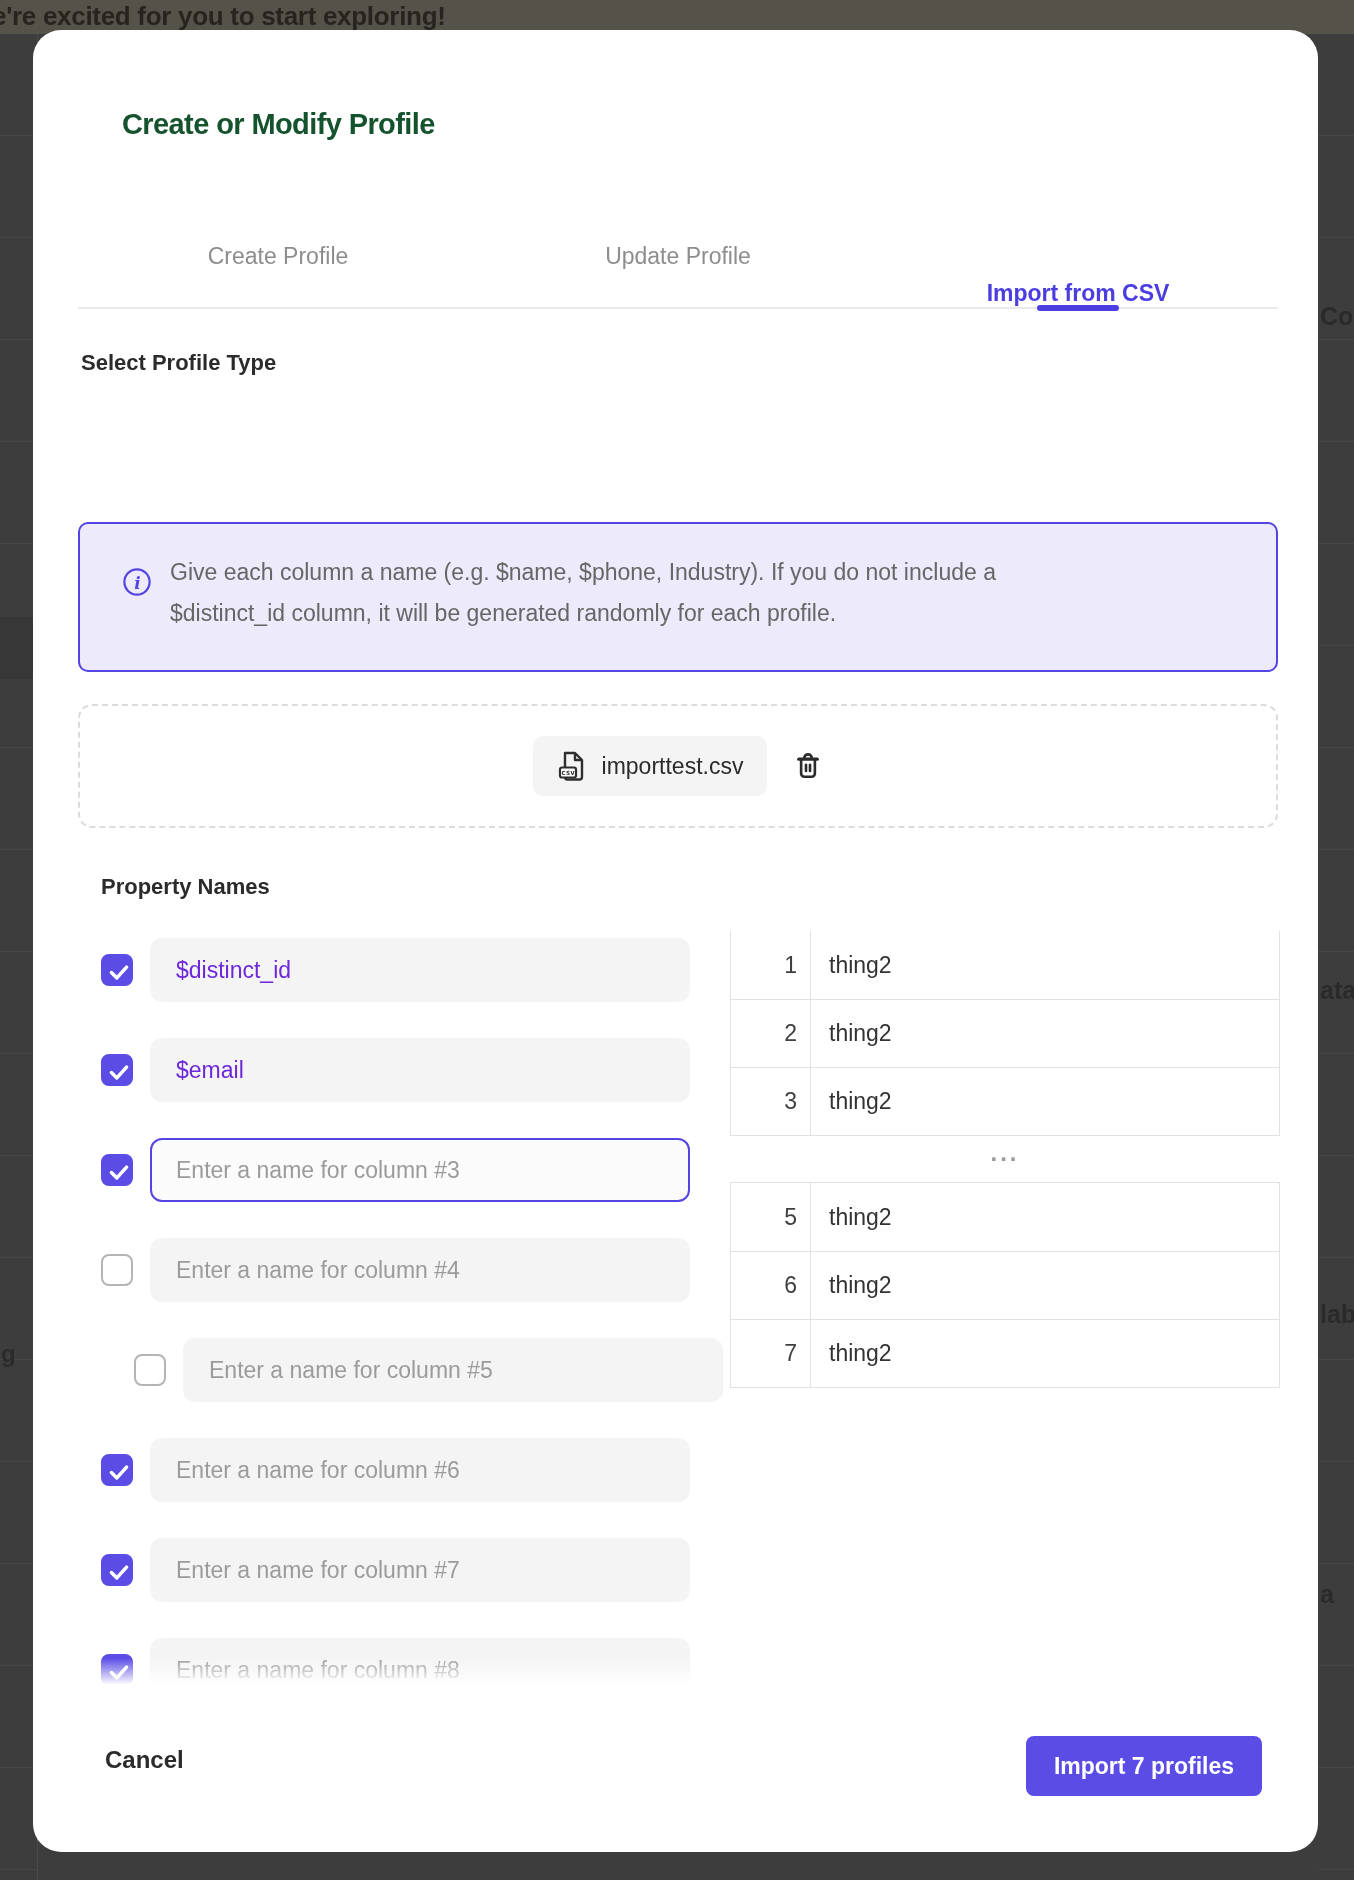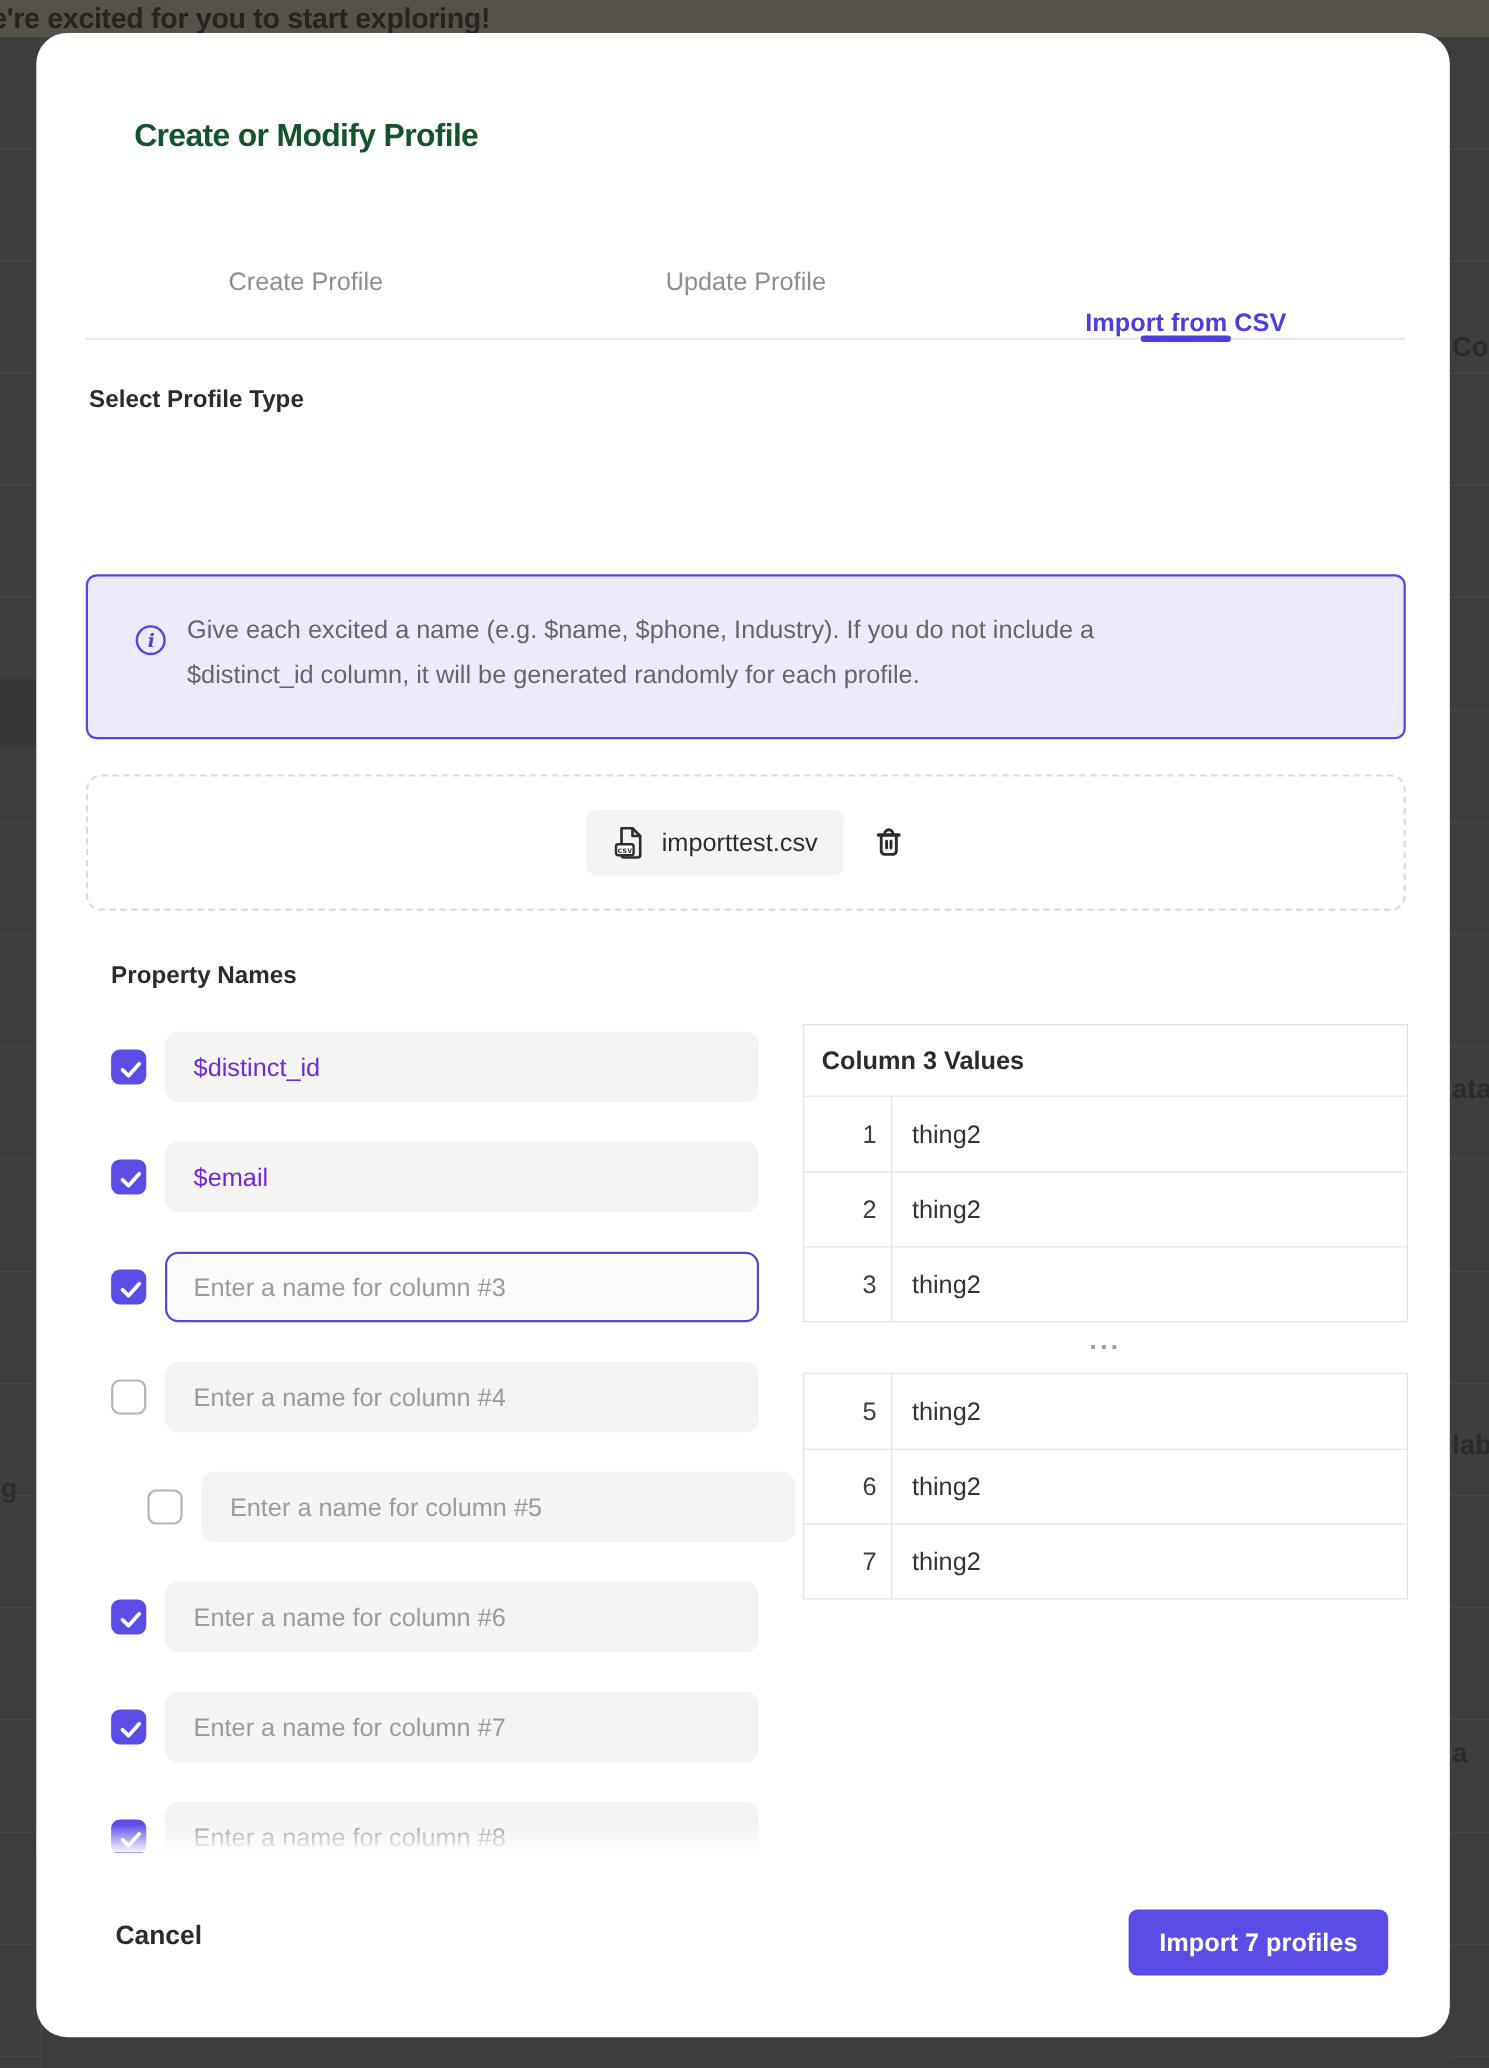--- a/index.html
+++ b/index.html
@@ -107,21 +107,21 @@
   </div>
 
   <div class="select-label">Select Profile Type</div>
 
   <div class="info-box">
     <svg class="info-icon" viewBox="0 0 30 30">
       <circle cx="15" cy="15" r="12.6" fill="none" stroke="#5444e2" stroke-width="2.2"></circle>
       <text x="15.5" y="21.5" text-anchor="middle" font-family="DejaVu Serif, serif" font-style="italic" font-weight="700" font-size="17" fill="#5444e2">i</text>
     </svg>
     <div class="info-text">
-      <div>Give each excited a name (e.g. $name, $phone, Industry). If you do not include a</div>
+      <div>Give each column a name (e.g. $name, $phone, Industry). If you do not include a</div>
       <div>$distinct_id column, it will be generated randomly for each profile.</div>
     </div>
   </div>
 
   <div class="upload-box">
     <div class="file-chip">
       <svg width="32" height="32" viewBox="0 0 32 32">
         <path d="M8 3 h10 l7 7 v17 a2.5 2.5 0 0 1 -2.5 2.5 h-12 a2.5 2.5 0 0 1 -2.5 -2.5 z" fill="none" stroke="#2e2e2e" stroke-width="2.4" stroke-linejoin="round"></path>
         <path d="M18 3 v7 h7" fill="none" stroke="#2e2e2e" stroke-width="2.4" stroke-linejoin="round"></path>
         <rect x="3" y="17.5" width="16" height="10" rx="2" fill="#ffffff" stroke="#2e2e2e" stroke-width="2.2"></rect>
@@ -195,21 +195,20 @@
           <svg width="26" height="26" viewBox="0 0 24 24">
             <path d="M5 12.5 10 17.5 19 7.5" stroke="#fff" stroke-width="3.2" fill="none" stroke-linecap="round" stroke-linejoin="round"></path>
           </svg>
         </span>
       <input class="pinput" value="" placeholder="Enter a name for column #8" style="">
     </div>
     <div class="rows-fade"></div>
   </div>
 
   <div class="ptable">
-    <div class="pt-header">Column 3 Values</div>
     <div class="pt-body top">
       <div class="pt-row">
         <div class="pt-num">1</div>
         <div class="pt-val">thing2</div>
       </div>
       <div class="pt-row">
         <div class="pt-num">2</div>
         <div class="pt-val">thing2</div>
       </div>
       <div class="pt-row">

